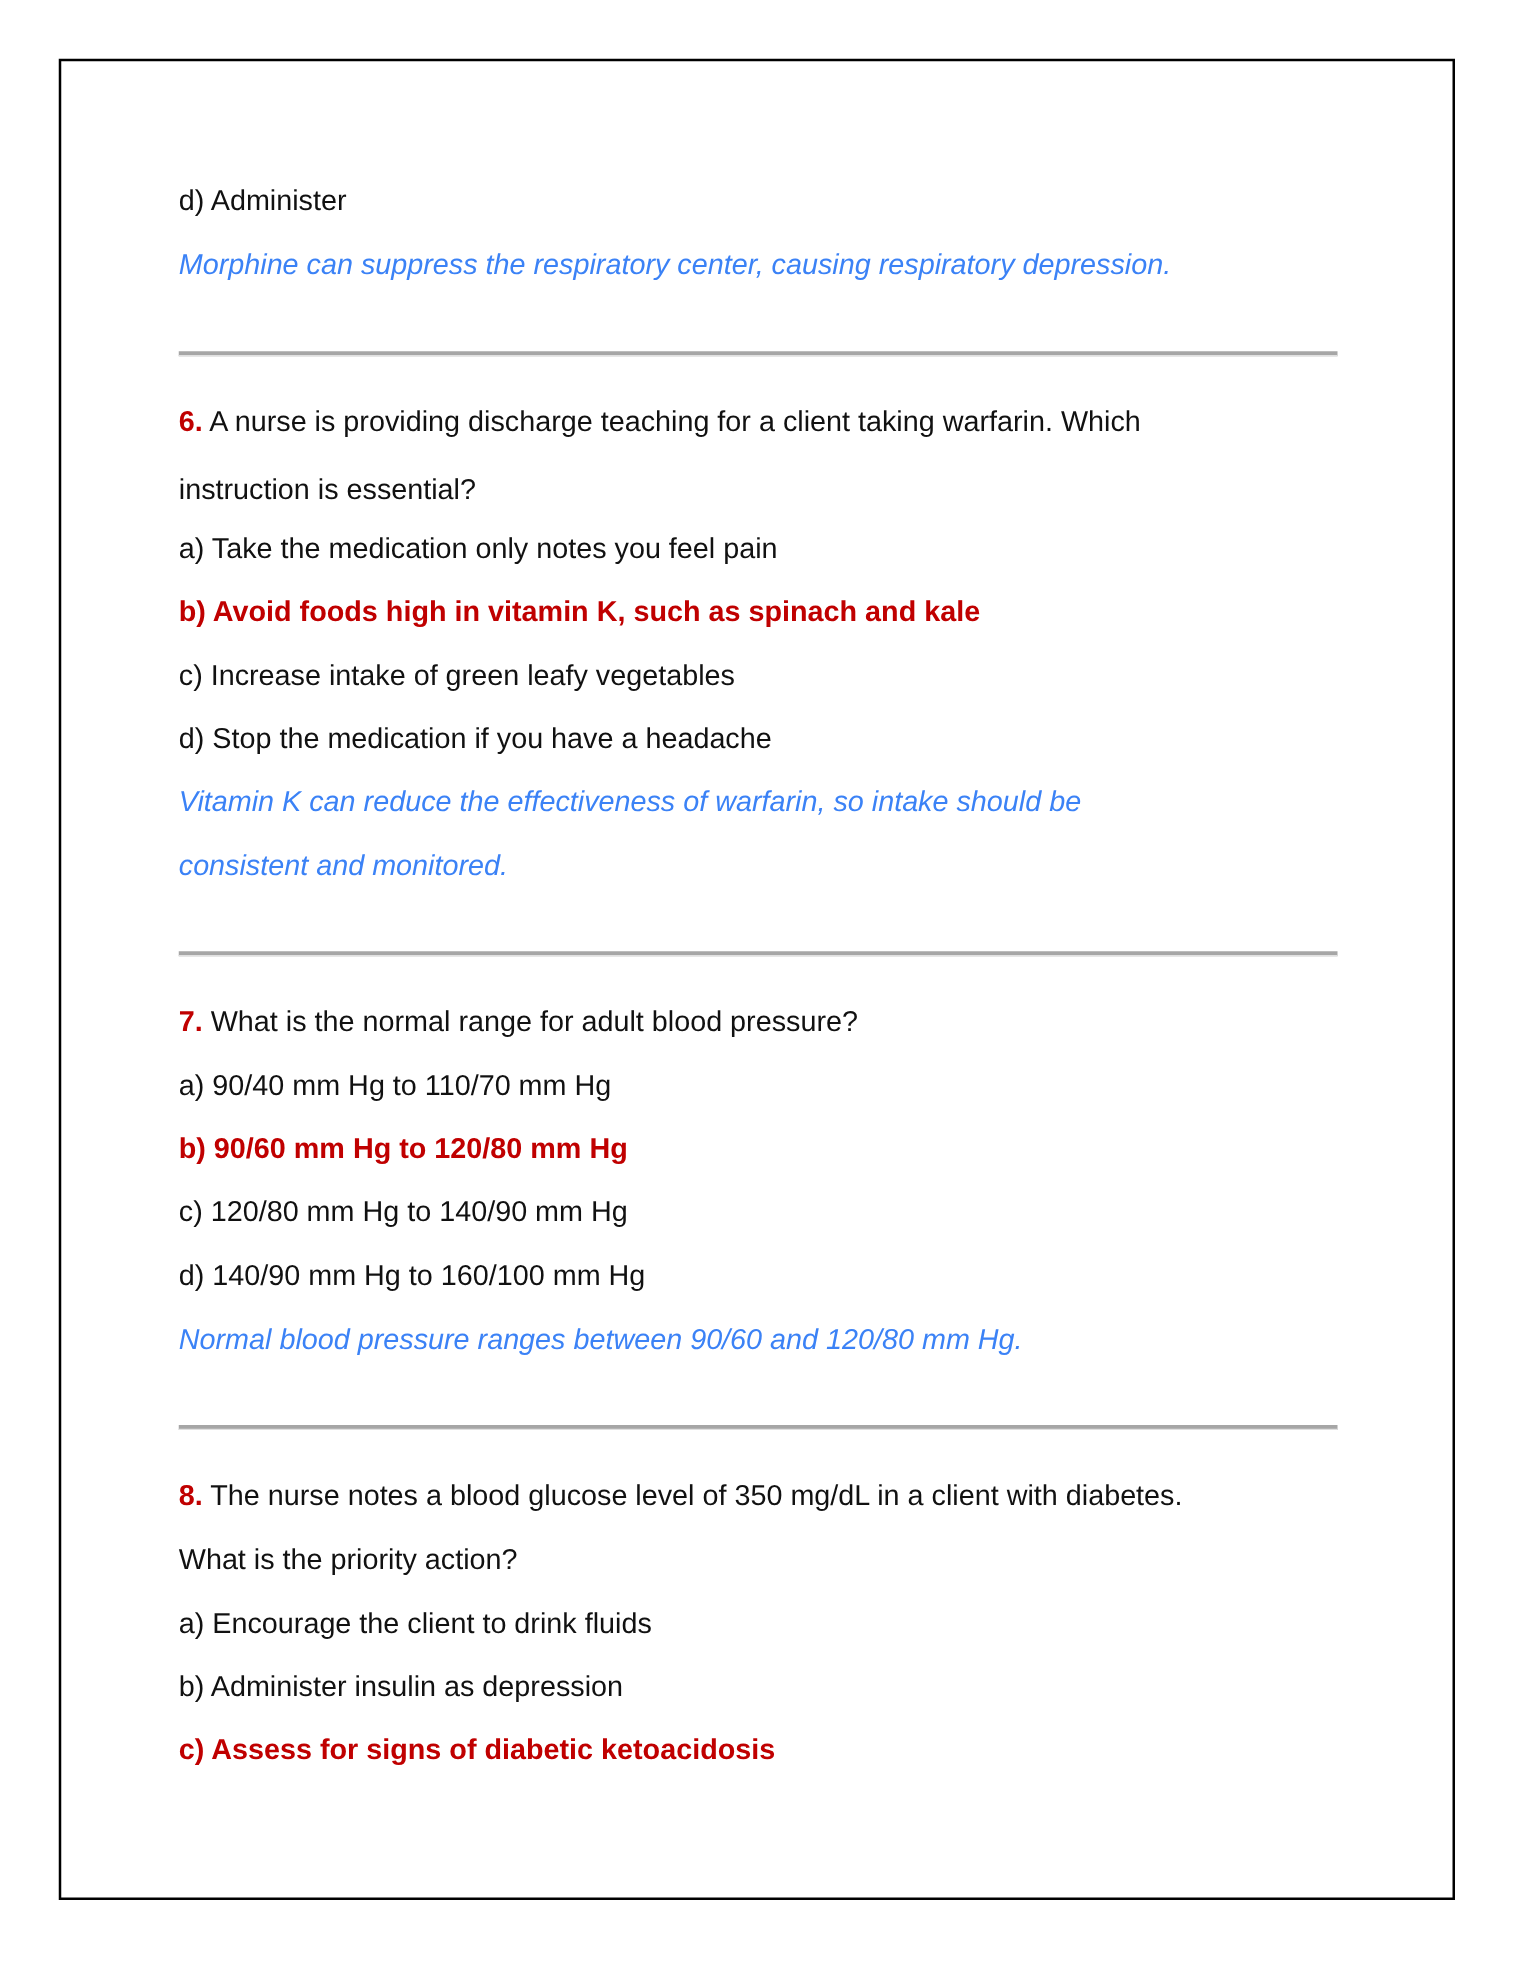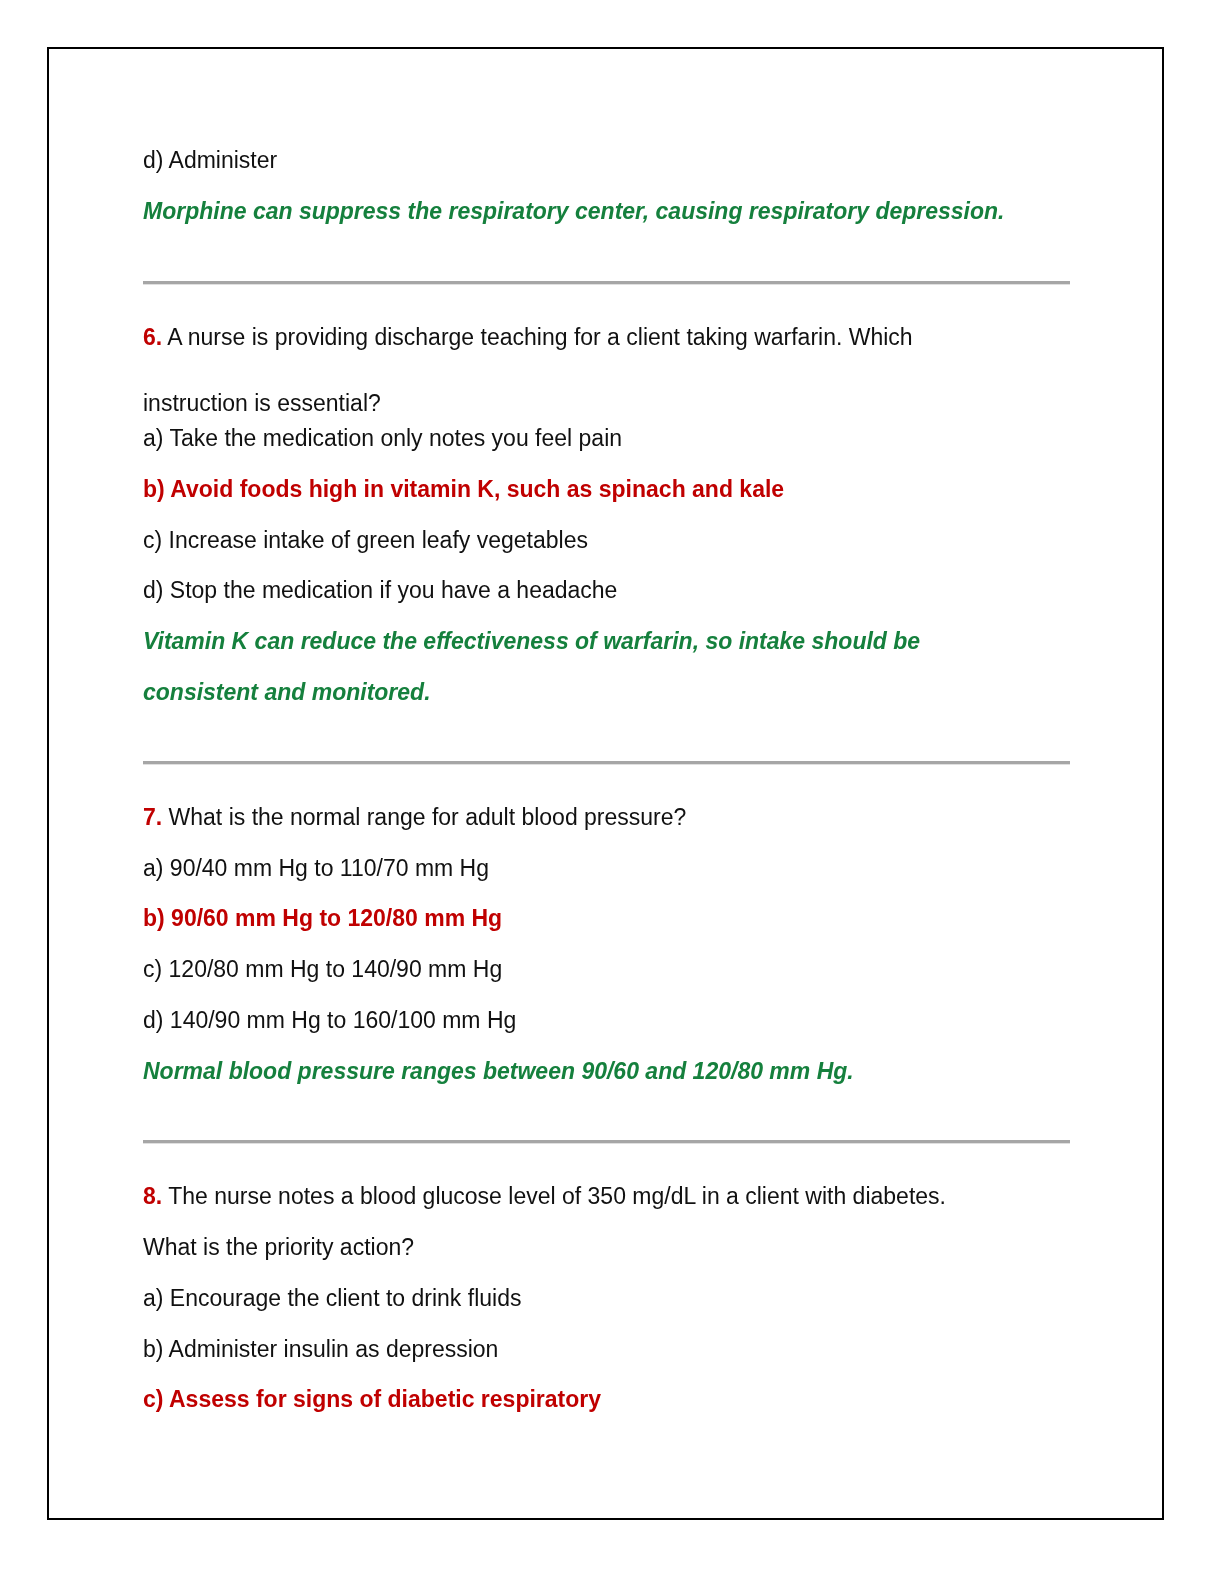--- a/index.html
+++ b/index.html
@@ -9,21 +9,21 @@
       border: 2px solid #000000; box-sizing: border-box;
     }
     .content {
       position: absolute; left: 143px; top: 0; width: 930px;
       font-family: "Liberation Sans", "DejaVu Sans", sans-serif;
       font-size: 23px; color: #111111;
     }
     .line { position: absolute; left: 0; white-space: nowrap; line-height: 30px; }
     .answer { color: #c00000; font-weight: bold; text-align: center; }
     .qnum { color: #c00000; font-weight: bold; }
-    .explain { color: #15803d; font-weight: bold; font-style: italic; }
+    .explain { color: #3b82f6; font-weight: normal; font-style: italic; }
     .divider {
       position: absolute; left: 0; width: 927px; height: 3px;
       background: #a6a6a6; border-bottom: 1px solid #e0e0e0;
     }
   </style>
 </head>
 <body>
 
 <div class="page-border"></div>
 
@@ -31,21 +31,21 @@
 
   <div class="line" style="top:145px">d) Administer</div>
   <div class="line explain" style="top:196px">Morphine can suppress the respiratory center, causing respiratory depression.</div>
 
   <div class="divider" style="top:281px"></div>
 
   <div class="line" style="top:322px">
     <span class="qnum">6.</span>
     <span>A nurse is providing discharge teaching for a client taking warfarin. Which</span>
   </div>
-  <div class="line" style="top:388px">instruction is essential?</div>
+  <div class="line" style="top:376px">instruction is essential?</div>
   <div class="line" style="top:423px">a) Take the medication only notes you feel pain</div>
   <div class="line answer" style="top:474px">b) Avoid foods high in vitamin K, such as spinach and kale</div>
   <div class="line" style="top:525px">c) Increase intake of green leafy vegetables</div>
   <div class="line" style="top:575px">d) Stop the medication if you have a headache</div>
   <div class="line explain" style="top:626px">Vitamin K can reduce the effectiveness of warfarin, so intake should be</div>
   <div class="line explain" style="top:677px">consistent and monitored.</div>
 
   <div class="divider" style="top:761px"></div>
 
   <div class="line" style="top:802px">
@@ -60,15 +60,15 @@
 
   <div class="divider" style="top:1140px"></div>
 
   <div class="line" style="top:1181px">
     <span class="qnum">8.</span>
     <span>The nurse notes a blood glucose level of 350 mg/dL in a client with diabetes.</span>
   </div>
   <div class="line" style="top:1232px">What is the priority action?</div>
   <div class="line" style="top:1283px">a) Encourage the client to drink fluids</div>
   <div class="line" style="top:1334px">b) Administer insulin as depression</div>
-  <div class="line answer" style="top:1384px">c) Assess for signs of diabetic respiratory</div>
+  <div class="line answer" style="top:1384px">c) Assess for signs of diabetic ketoacidosis</div>
 
 </div>
 
 </body></html>

